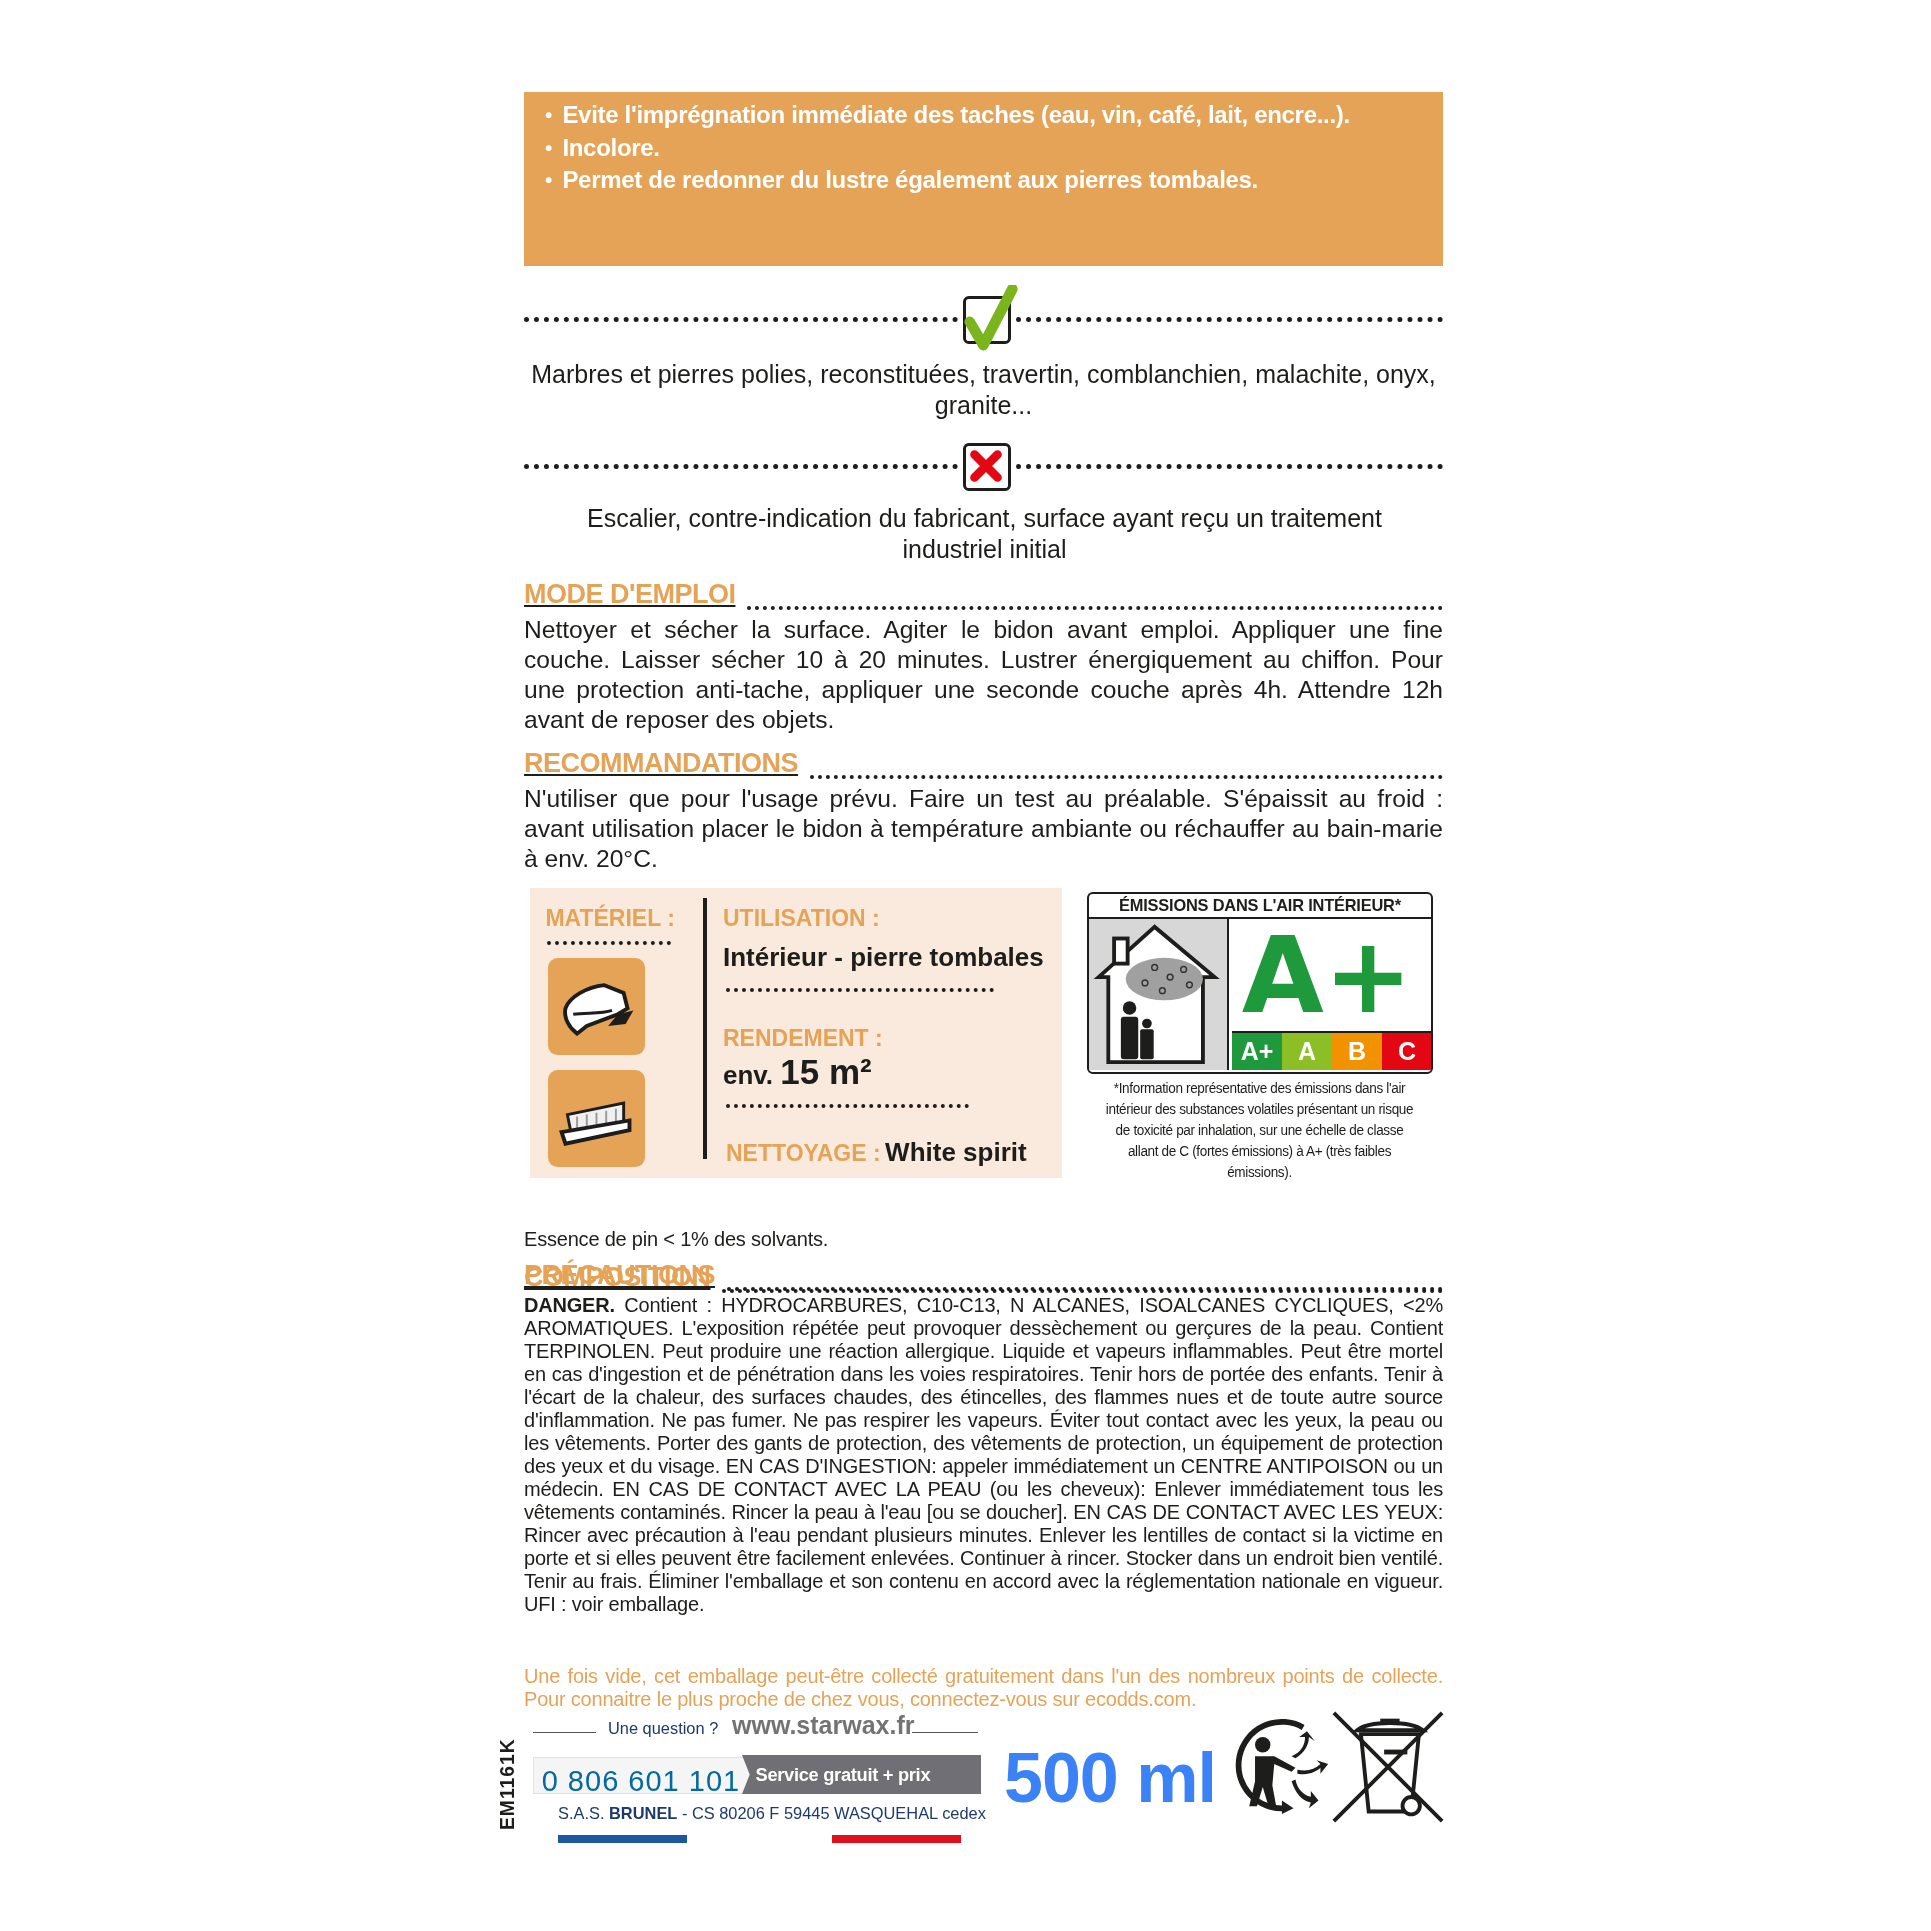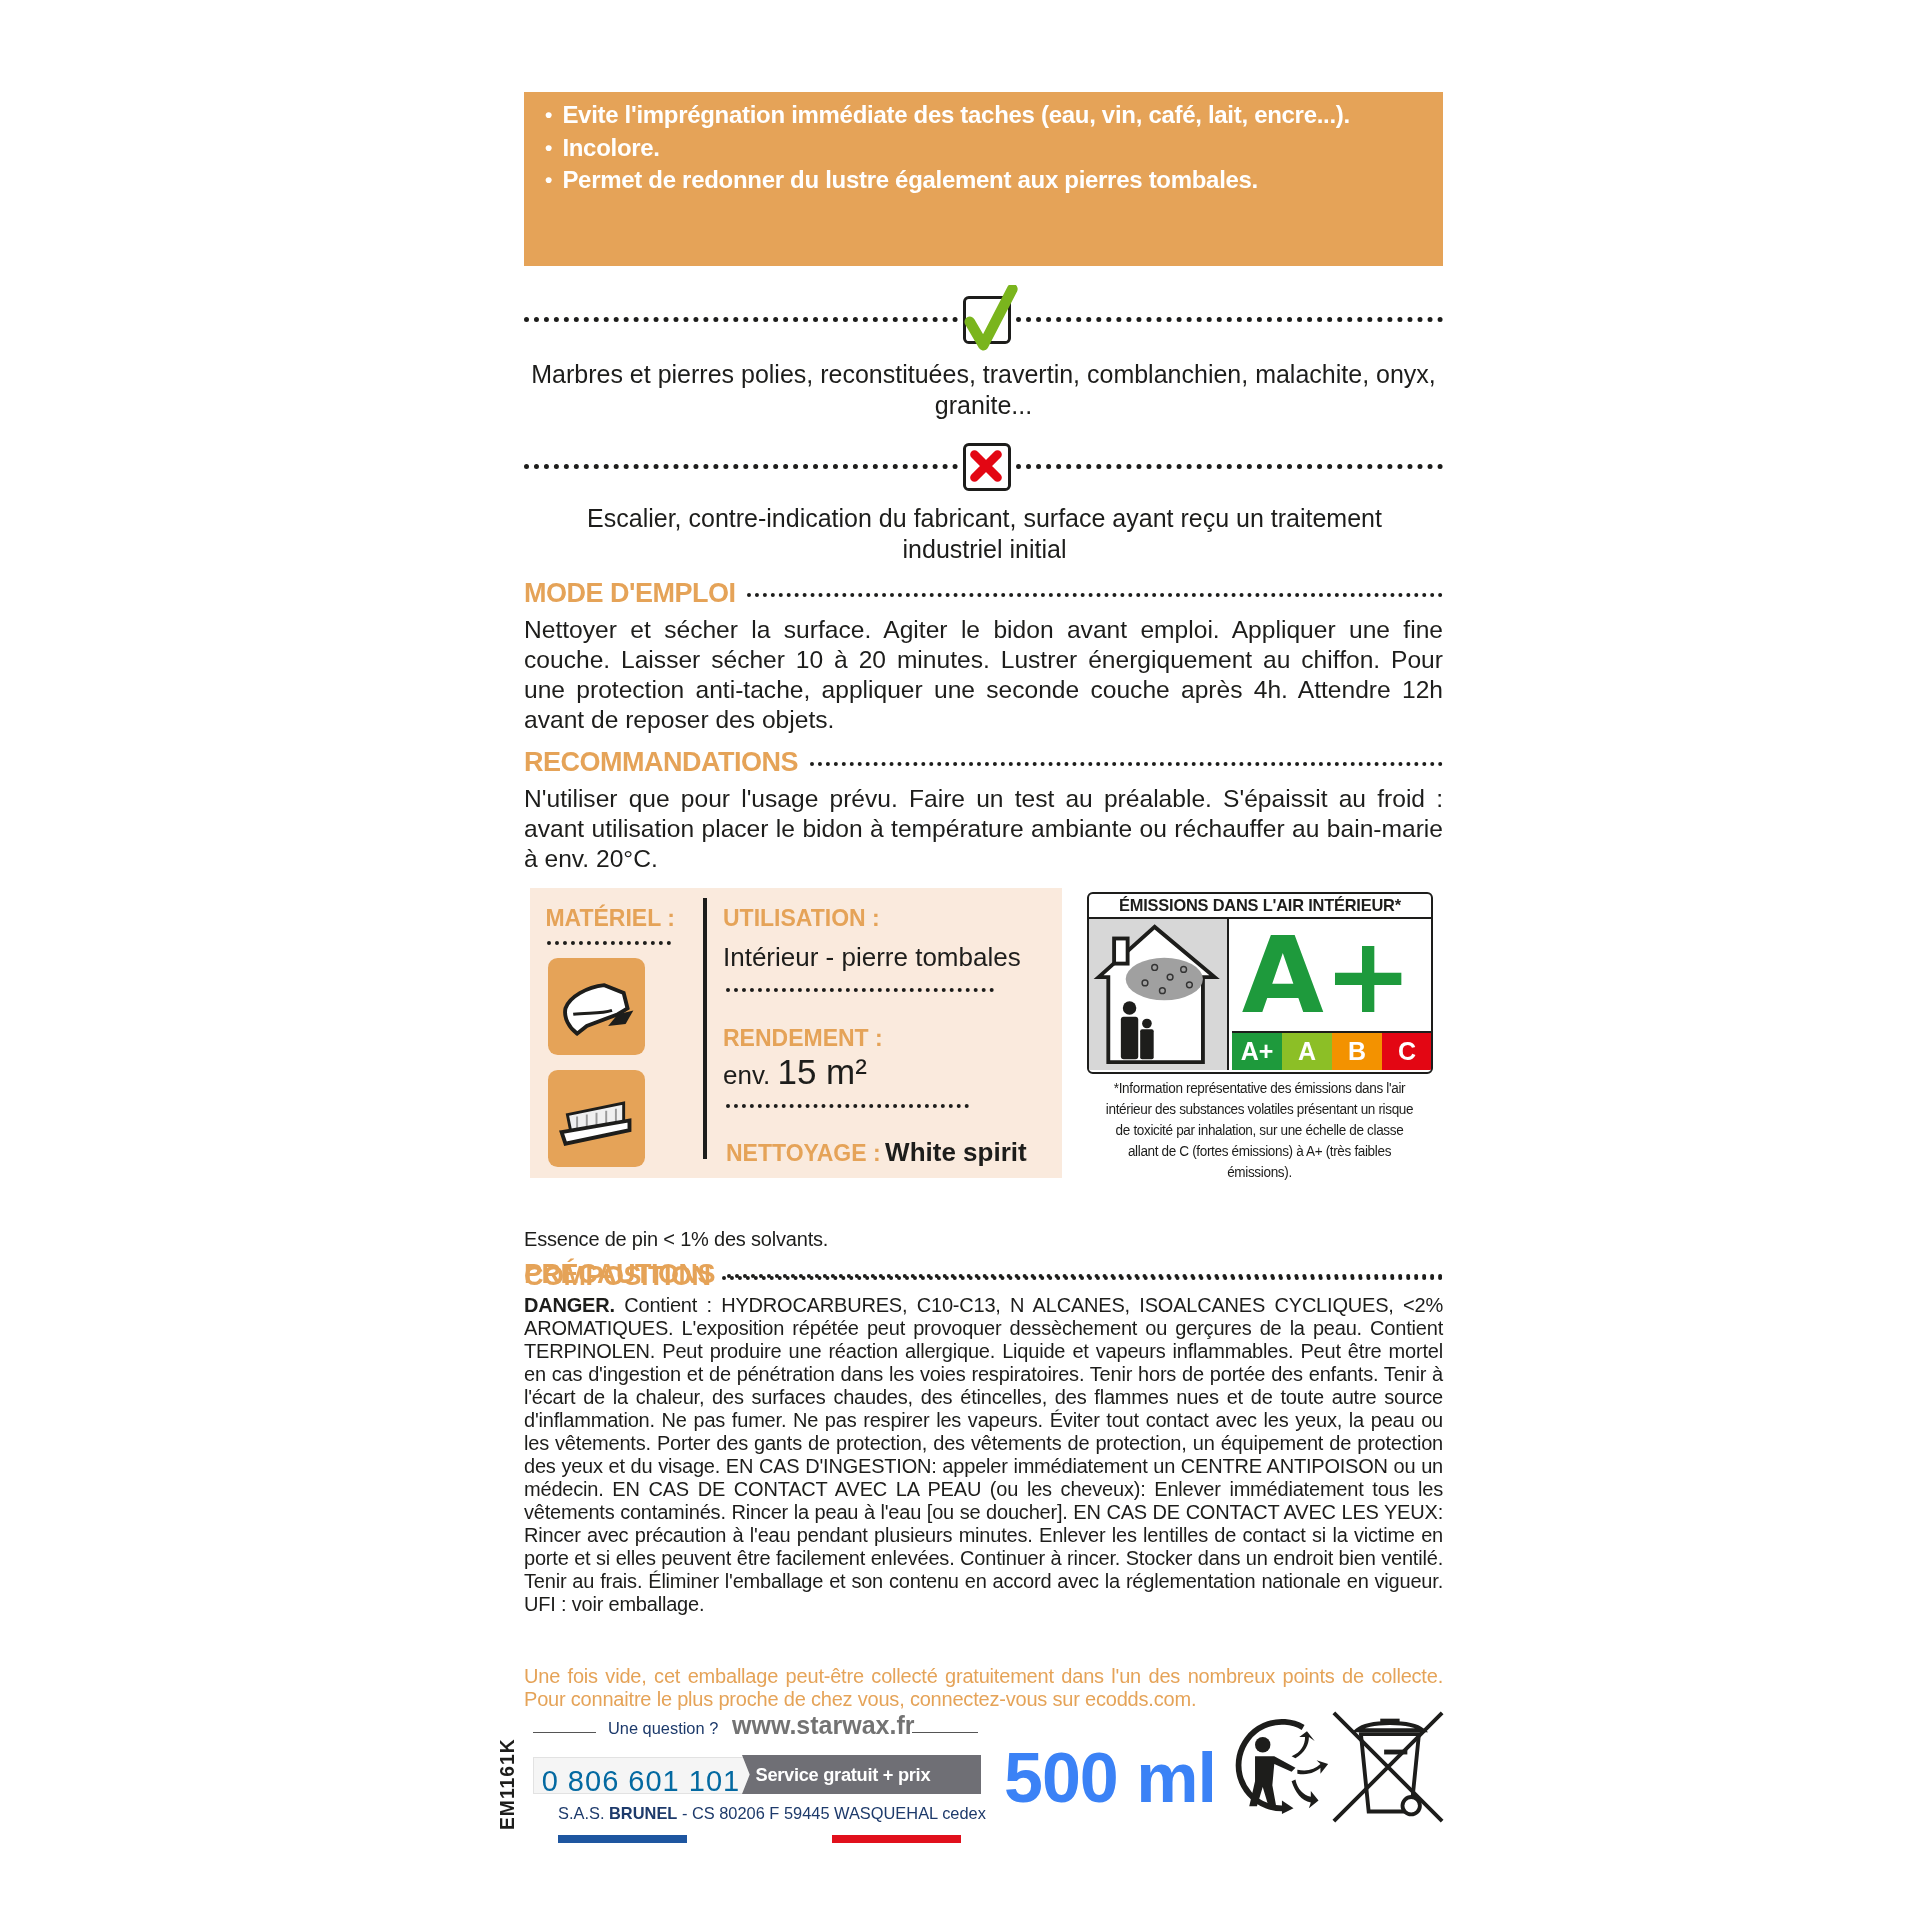--- a/index.html
+++ b/index.html
@@ -32,41 +32,41 @@
     border: 3.9px solid #1d1d1b; border-radius: 5.8px; background: #fff;
   }
   .sep-row .box svg { position: absolute; left: -1.9px; top: -13.5px; }
 
   .centered {
     position: absolute; left: 524px; width: 919px; text-align: center;
     font-size: 25px; line-height: 31px;
   }
 
   
-  .sec-head { position: absolute; left: 524px; width: 919px; height: 33px; display: flex; align-items: center; }
+  .sec-head { position: absolute; left: 524px; width: 919px; height: 33px; display: flex; align-items: flex-end; text-decoration: underline; }
   .sec-head .title { color: #e5a358; font-size: 27px; font-weight: bold; letter-spacing: -0.5px; white-space: nowrap; }
   .sec-head .line { flex: 1; margin-left: 11.6px; border-top: 4.8px dotted #1d1d1b; height: 0; margin-top: 3.9px; }
 
   .para {
     position: absolute; left: 524px; width: 919px;
     font-size: 24.6px; line-height: 30px; text-align: justify; text-align-last: left;
   }
 
   
   .info {
     position: absolute; left: 530px; top: 888px; width: 532px; height: 290px;
     background: #faeadd;
   }
   .info .mat-title { position: absolute; left: 15.4px; top: 17.4px; color: #e5a358; font-size: 23px; font-weight: bold; }
   .info .mat-dots { position: absolute; left: 17.4px; top: 53px; width: 124px; border-top: 4.8px dotted #1d1d1b; }
   .info .tile { position: absolute; left: 18.3px; width: 97px; height: 97px; background: #e5a358; border-radius: 9.7px; }
   .info .tile svg { position: absolute; left: 0; top: 0; }
   .info .vline { position: absolute; left: 173px; top: 9.7px; width: 3.9px; height: 261px; background: #1d1d1b; }
   .info .lbl { position: absolute; left: 193px; color: #e5a358; font-size: 23px; font-weight: bold; }
-  .info .val { position: absolute; left: 193px; font-size: 26px; font-weight: normal; color: #1d1d1b; }
+  .info .val { position: absolute; left: 193px; font-size: 26px; font-weight: bold; color: #1d1d1b; }
   .info .idots { position: absolute; left: 196px; border-top: 4.8px dotted #1d1d1b; }
   .info .big { font-size: 35px; text-align: right; }
 
   
   .emis { position: absolute; left: 1087px; top: 892px; width: 346px; height: 182px; border: 2.9px solid #1d1d1b; border-radius: 5.8px; background: #fff; overflow: hidden; }
   .emis .head { height: 25px; border-bottom: 2.9px solid #1d1d1b; font-size: 16.4px; font-weight: bold; text-align: center; line-height: 23px; letter-spacing: -0.2px; }
   .emis .house { position: absolute; left: 0; top: 25px; width: 140px; height: 151px; background: #d7d7d7; border-right: 2.9px solid #1d1d1b; }
   .emis .grade { position: absolute; left: 143px; top: 25px; width: 203px; height: 112px; }
   .emis .grade span { position: absolute; color: #1e9a3c; font-weight: bold; font-size: 106px; line-height: 106px; left: 9.7px; top: 3.9px; font-family: "DejaVu Sans", sans-serif; }
   .emis .scale { position: absolute; left: 143px; top: 137px; width: 200px; height: 39px; display: flex; border-top: 2.9px solid #1d1d1b; }

